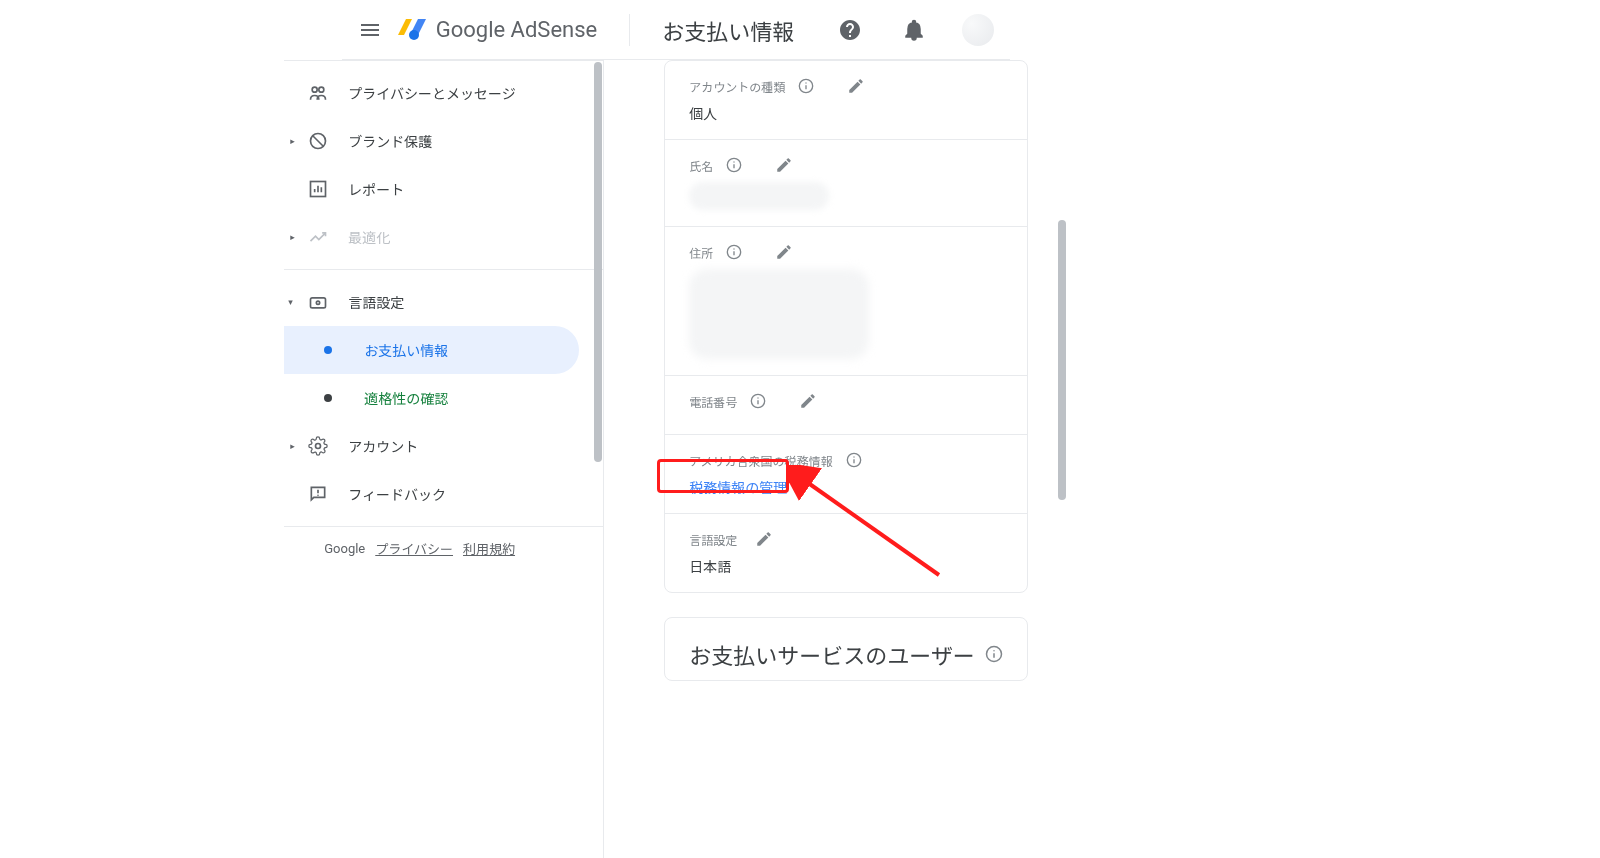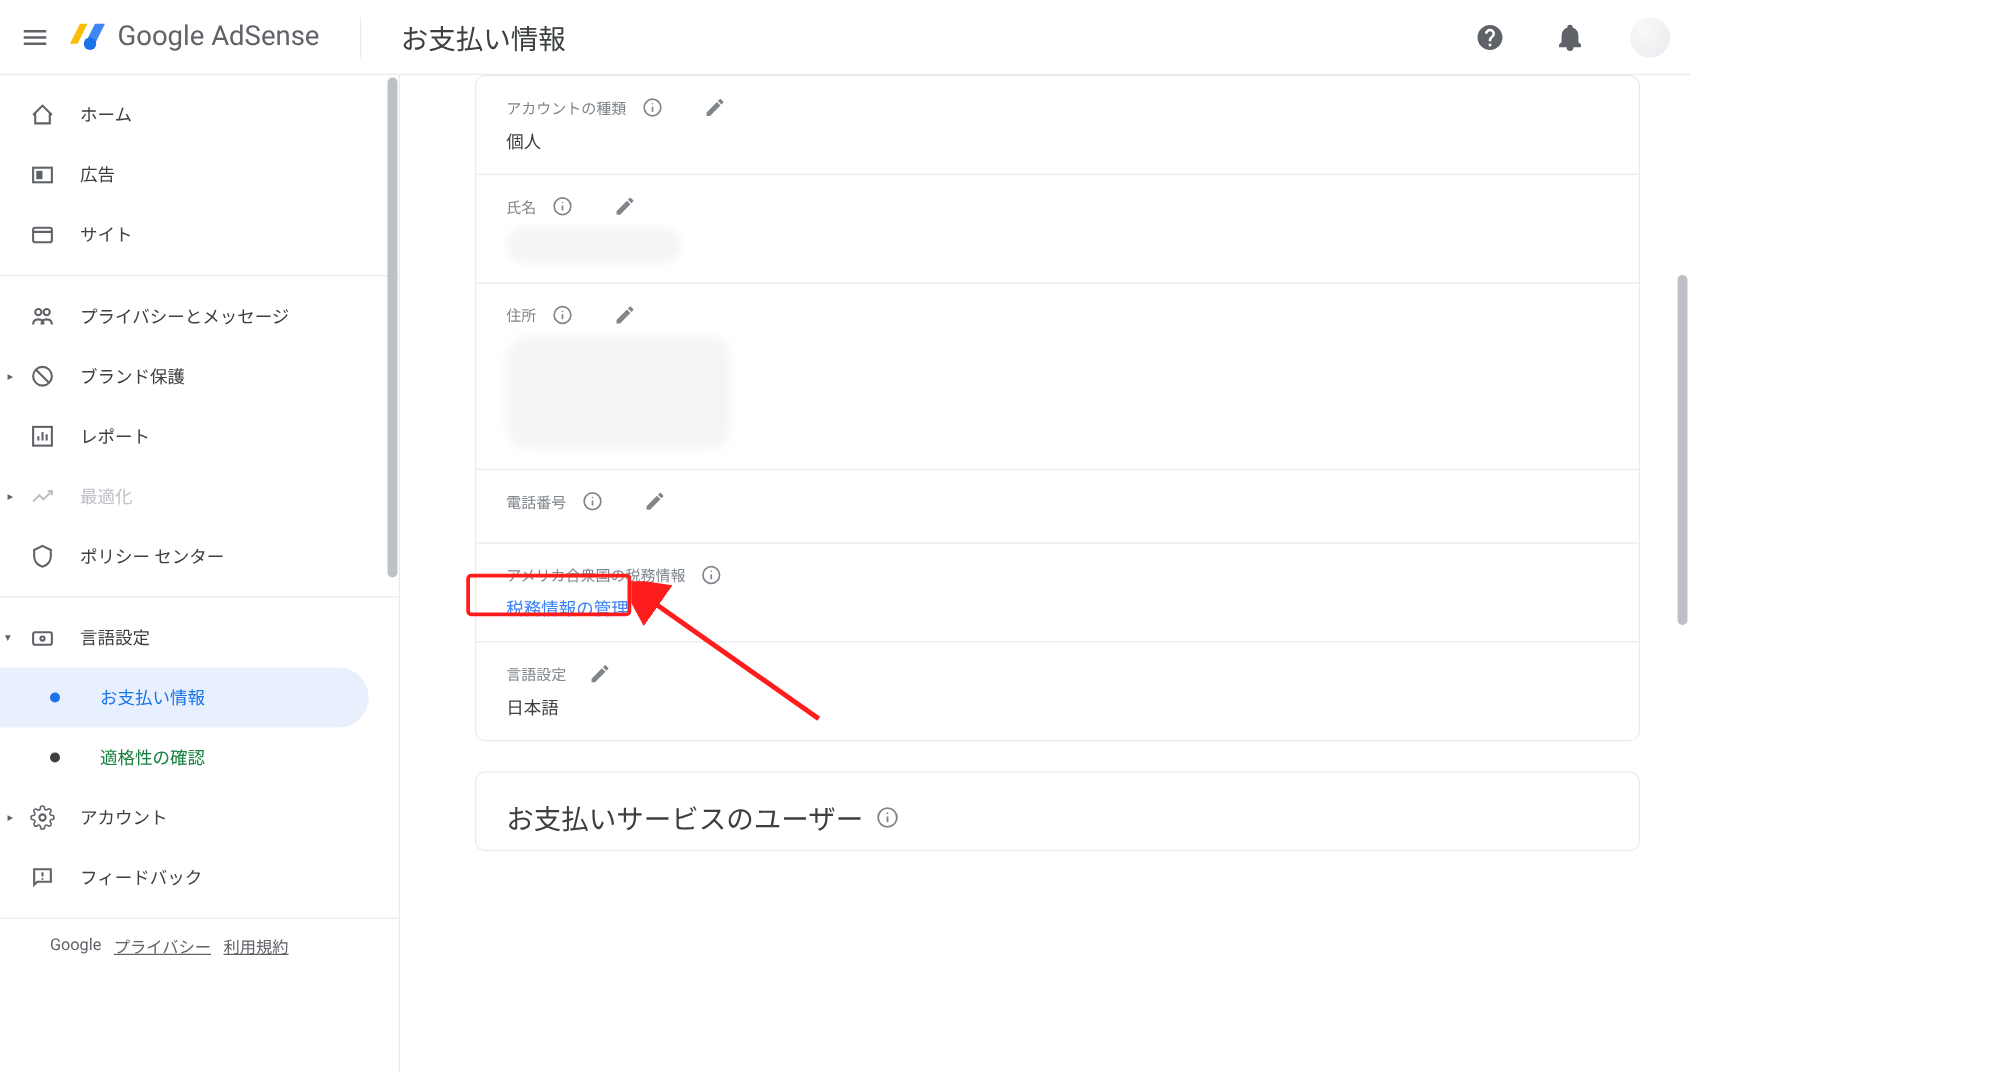--- a/index.html
+++ b/index.html
@@ -1,21 +1,21 @@
 <!DOCTYPE html>
 <html><head>
   <meta charset="utf-8">
   <style>
     * { margin: 0; padding: 0; box-sizing: border-box; }
     body {
       font-family: 'Roboto', 'Noto Sans JP', Arial, sans-serif;
       background: #fff;
       overflow: hidden;
     }
-    .app { display: flex; flex-direction: column; height: 858px; width: 1352px; }
+    .app { display: flex; flex-direction: column; height: 858px; width: 1352px; align-items: center; }
 
     
     .header {
       height: 60px;
       display: flex;
       align-items: center;
       padding: 0 16px;
       border-bottom: 1px solid #e8eaed;
       gap: 16px;
     }
@@ -188,48 +188,20 @@
         </svg>
     </div>
     <div class="avatar"></div>
   </div>
 
   <div class="body">
 
     <div class="sidebar">
       <div class="sidebar-scrollbar"></div>
 
-      <div class="nav-group">
-        <div class="nav-item">
-          <span class="nav-icon">
-              <svg width="20" height="20" viewBox="0 0 24 24">
-                <path fill="none" stroke="currentColor" stroke-width="2" d="M3 12l9-9 9 9M5 10v10h14V10"></path>
-              </svg>
-            </span>
-          <span>ホーム</span>
-        </div>
-        <div class="nav-item">
-          <span class="nav-icon">
-              <svg width="20" height="20" viewBox="0 0 24 24">
-                <rect x="3" y="5" width="18" height="14" fill="none" stroke="currentColor" stroke-width="2"></rect>
-                <rect x="6" y="8" width="6" height="8" fill="currentColor"></rect>
-              </svg>
-            </span>
-          <span>広告</span>
-        </div>
-        <div class="nav-item">
-          <span class="nav-icon">
-              <svg width="20" height="20" viewBox="0 0 24 24">
-                <rect x="3" y="5" width="18" height="14" rx="2" fill="none" stroke="currentColor" stroke-width="2"></rect>
-                <line x1="3" y1="9" x2="21" y2="9" stroke="currentColor" stroke-width="2"></line>
-              </svg>
-            </span>
-          <span>サイト</span>
-        </div>
-      </div>
 
       <div class="nav-divider"></div>
 
       <div class="nav-group">
         <div class="nav-item">
           <span class="nav-icon">
               <svg width="20" height="20" viewBox="0 0 24 24">
                 <circle cx="8" cy="8" r="3" fill="none" stroke="currentColor" stroke-width="2"></circle>
                 <circle cx="16" cy="8" r="3" fill="none" stroke="currentColor" stroke-width="2"></circle>
                 <path d="M3 20c0-3 2-5 5-5s5 2 5 5M11 20c0-3 2-5 5-5s5 2 5 5" fill="none" stroke="currentColor" stroke-width="2"></path>
@@ -256,28 +228,20 @@
           <span>レポート</span>
         </div>
         <div class="nav-item expandable disabled">
           <span class="nav-icon">
               <svg width="20" height="20" viewBox="0 0 24 24">
                 <path d="M3 17l6-6 4 4 8-8" fill="none" stroke="currentColor" stroke-width="2"></path>
                 <path d="M17 7h4v4" fill="none" stroke="currentColor" stroke-width="2"></path>
               </svg>
             </span>
           <span>最適化</span>
-        </div>
-        <div class="nav-item">
-          <span class="nav-icon">
-              <svg width="20" height="20" viewBox="0 0 24 24">
-                <path d="M12 2l8 4v6c0 5-3.5 9-8 10-4.5-1-8-5-8-10V6l8-4z" fill="none" stroke="currentColor" stroke-width="2"></path>
-              </svg>
-            </span>
-          <span>ポリシー センター</span>
         </div>
       </div>
 
       <div class="nav-divider"></div>
 
       <div class="nav-group">
         <div class="nav-item expanded">
           <span class="nav-icon">
               <svg width="20" height="20" viewBox="0 0 24 24">
                 <rect x="3" y="7" width="18" height="12" rx="2" fill="none" stroke="currentColor" stroke-width="2"></rect>

